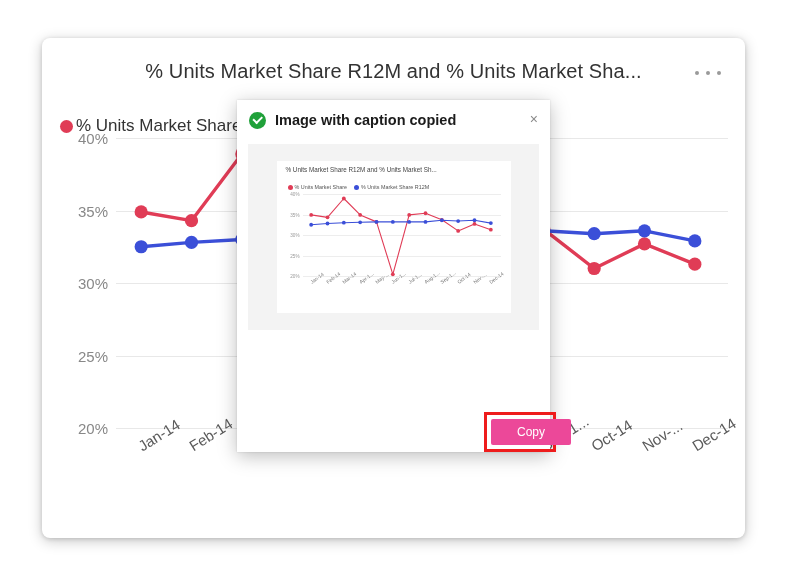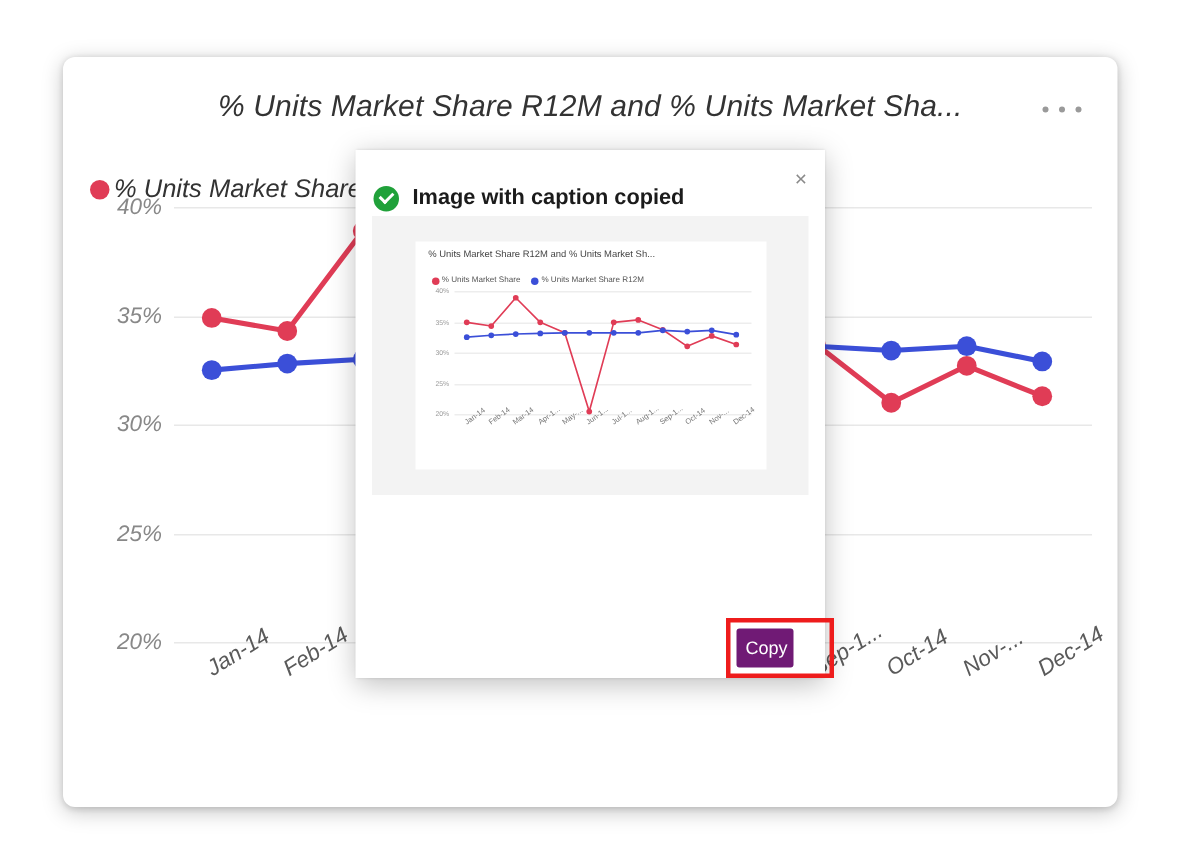--- a/index.html
+++ b/index.html
@@ -13,21 +13,20 @@
   }
   
   #report-card{
     position:absolute;
     left:42px;top:38px;
     width:703px;height:500px;
     background:#ffffff;
     border-radius:8px;
     box-shadow:0 3px 14px rgba(0,0,0,0.22), 0 1px 4px rgba(0,0,0,0.14);
     overflow:hidden;
-    font-style:italic;
   }
   #card-title{
     position:absolute;
     left:0;top:22px;width:100%;
     text-align:center;
     font-size:20px;
     color:#333333;
     font-weight:400;
     letter-spacing:0.1px;
     white-space:nowrap;
@@ -91,21 +90,21 @@
     left:237px;top:100px;
     width:313px;height:352px;
     background:#ffffff;
     box-shadow:0 4px 18px rgba(0,0,0,0.26), 0 0 2px rgba(0,0,0,0.13);
     z-index:40;
   }
   #dialog-header{
     position:relative;
     height:40px;
     display:flex;align-items:center;
-    padding:12px 12px;
+    padding:0 12px;
   }
   #success-icon{
     width:17px;height:17px;border-radius:50%;
     background:#20a13a;
     flex:0 0 auto;
     position:relative;margin-right:9px;
   }
   #success-icon:after{
     content:"";
     position:absolute;left:4px;top:4px;
@@ -169,22 +168,22 @@
     position:absolute;
     left:484px;top:412px;
     width:72px;height:40px;
     border:3px solid #ee1c1c;
     box-sizing:border-box;
     z-index:50;
   }
   #copy-button{
     position:absolute;
     left:491px;top:419px;
-    width:38px;height:26px;
-    background:#701a75;
+    width:80px;height:26px;
+    background:#ec4899;
     color:#ffffff;
     border:none;border-radius:2px;
     font-size:12px;
     font-family:"Liberation Sans", sans-serif;
     cursor:pointer;
     z-index:51;
   }
 </style>
 </head>
 <body>

